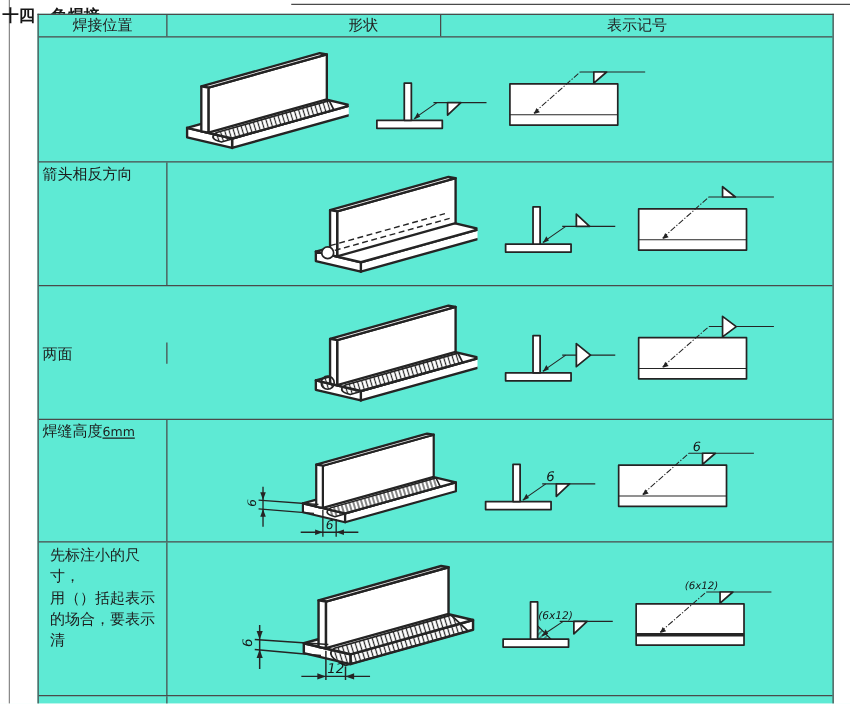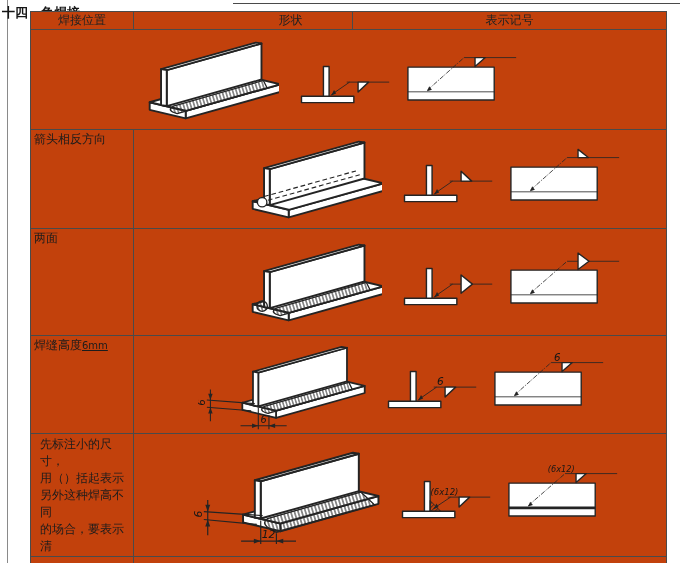--- a/index.html
+++ b/index.html
@@ -4,30 +4,30 @@
 <style>
   html,body{margin:0;padding:0;background:#fff;}
   .page{position:relative;width:680px;height:563px;background:#fff;overflow:hidden;
         font-family:"DejaVu Sans","Liberation Sans",sans-serif;color:#1a1a1a;}
   .margin-rule{position:absolute;left:7px;top:0;width:1px;height:563px;background:#8a8a8a;}
   .top-rule{position:absolute;left:233px;top:3px;width:447px;height:1px;background:#4a4a4a;}
   .title{position:absolute;left:2px;top:4px;font-size:13px;font-weight:600;color:#161616;white-space:nowrap;}
   .title .u{border-bottom:1px solid #2b2b2b;padding-bottom:1px;}
   .tbl{position:absolute;left:30px;top:11px;width:637px;height:552px;
        border-left:1px solid #4a4a4a;border-top:1px solid #4a4a4a;border-right:1px solid #4a4a4a;
-       box-sizing:border-box;background:#c2410c;}
+       box-sizing:border-box;background:#5eead4;}
   .hrow{display:flex;height:18px;border-bottom:1px solid #4a4a4a;box-sizing:border-box;font-size:12px;}
   .hc{display:flex;align-items:center;justify-content:center;box-sizing:border-box;color:#222;}
   .hc.c1{width:103px;border-right:1px solid #4a4a4a;}
   .hc.c2{width:219px;border-right:1px solid #4a4a4a;}
   .hc.c2 span{margin-left:95px;}
   .hc.c3{flex:1;}
   .row{display:flex;border-bottom:1px solid #4a4a4a;box-sizing:border-box;}
   .row.stub{border-bottom:none;}
-  .r1{height:100px;} .r2{height:99px;} .r3{height:107px;} .r4{height:98px;} .r5{height:123px;} .stub{height:6px;}
+  .r1{height:100px;} .r2{height:99px;} .r3{height:107px;align-items:center;} .r4{height:98px;} .r5{height:123px;} .stub{height:6px;}
   .lc{width:103px;border-right:1px solid #4a4a4a;box-sizing:border-box;
       padding:2px 1px 0 3px;font-size:12px;line-height:15px;color:#1c1c1c;}
   .r5 .lc{font-size:12px;line-height:17px;}
   .lc .ind{display:block;margin-left:6px;}
   .lc .first{display:block;}
   .u6{text-decoration:underline;font-size:10px;}
   .cc{flex:1;display:flex;align-items:center;box-sizing:border-box;}
   svg{display:block;}
   .shape{margin-left:86px;}
   .shape4{margin-left:64px;}
@@ -219,21 +219,20 @@
           <text class="dimtxt" font-size="15" x="106" y="11" text-anchor="end">6</text>
           <polygon points="108,14 108,27 123,14" class="ink" stroke-width="1.8"></polygon>
         </svg>
       </div>
     </div>
 
     <div class="row r5">
       <div class="lc">
         <span class="ind">先标注小的尺寸，</span>
         <span class="ind">用（）括起表示</span>
-        <span class="ind">另外这种焊高不同</span>
         <span class="ind">的场合，要表示清</span>
 
       </div>
       <div class="cc">
         <svg class="shape5" height="104" viewBox="0 0 190 106">
           <g class="ink">
             <polygon points="88,90 188,62 188,54 88,82"></polygon>
             <polygon points="50,81 88,90 88,82 50,73"></polygon>
             <polygon points="88,82 188,54 150,45 50,73"></polygon>
             <polygon points="68,77 168,49 168,11 68,39"></polygon>

